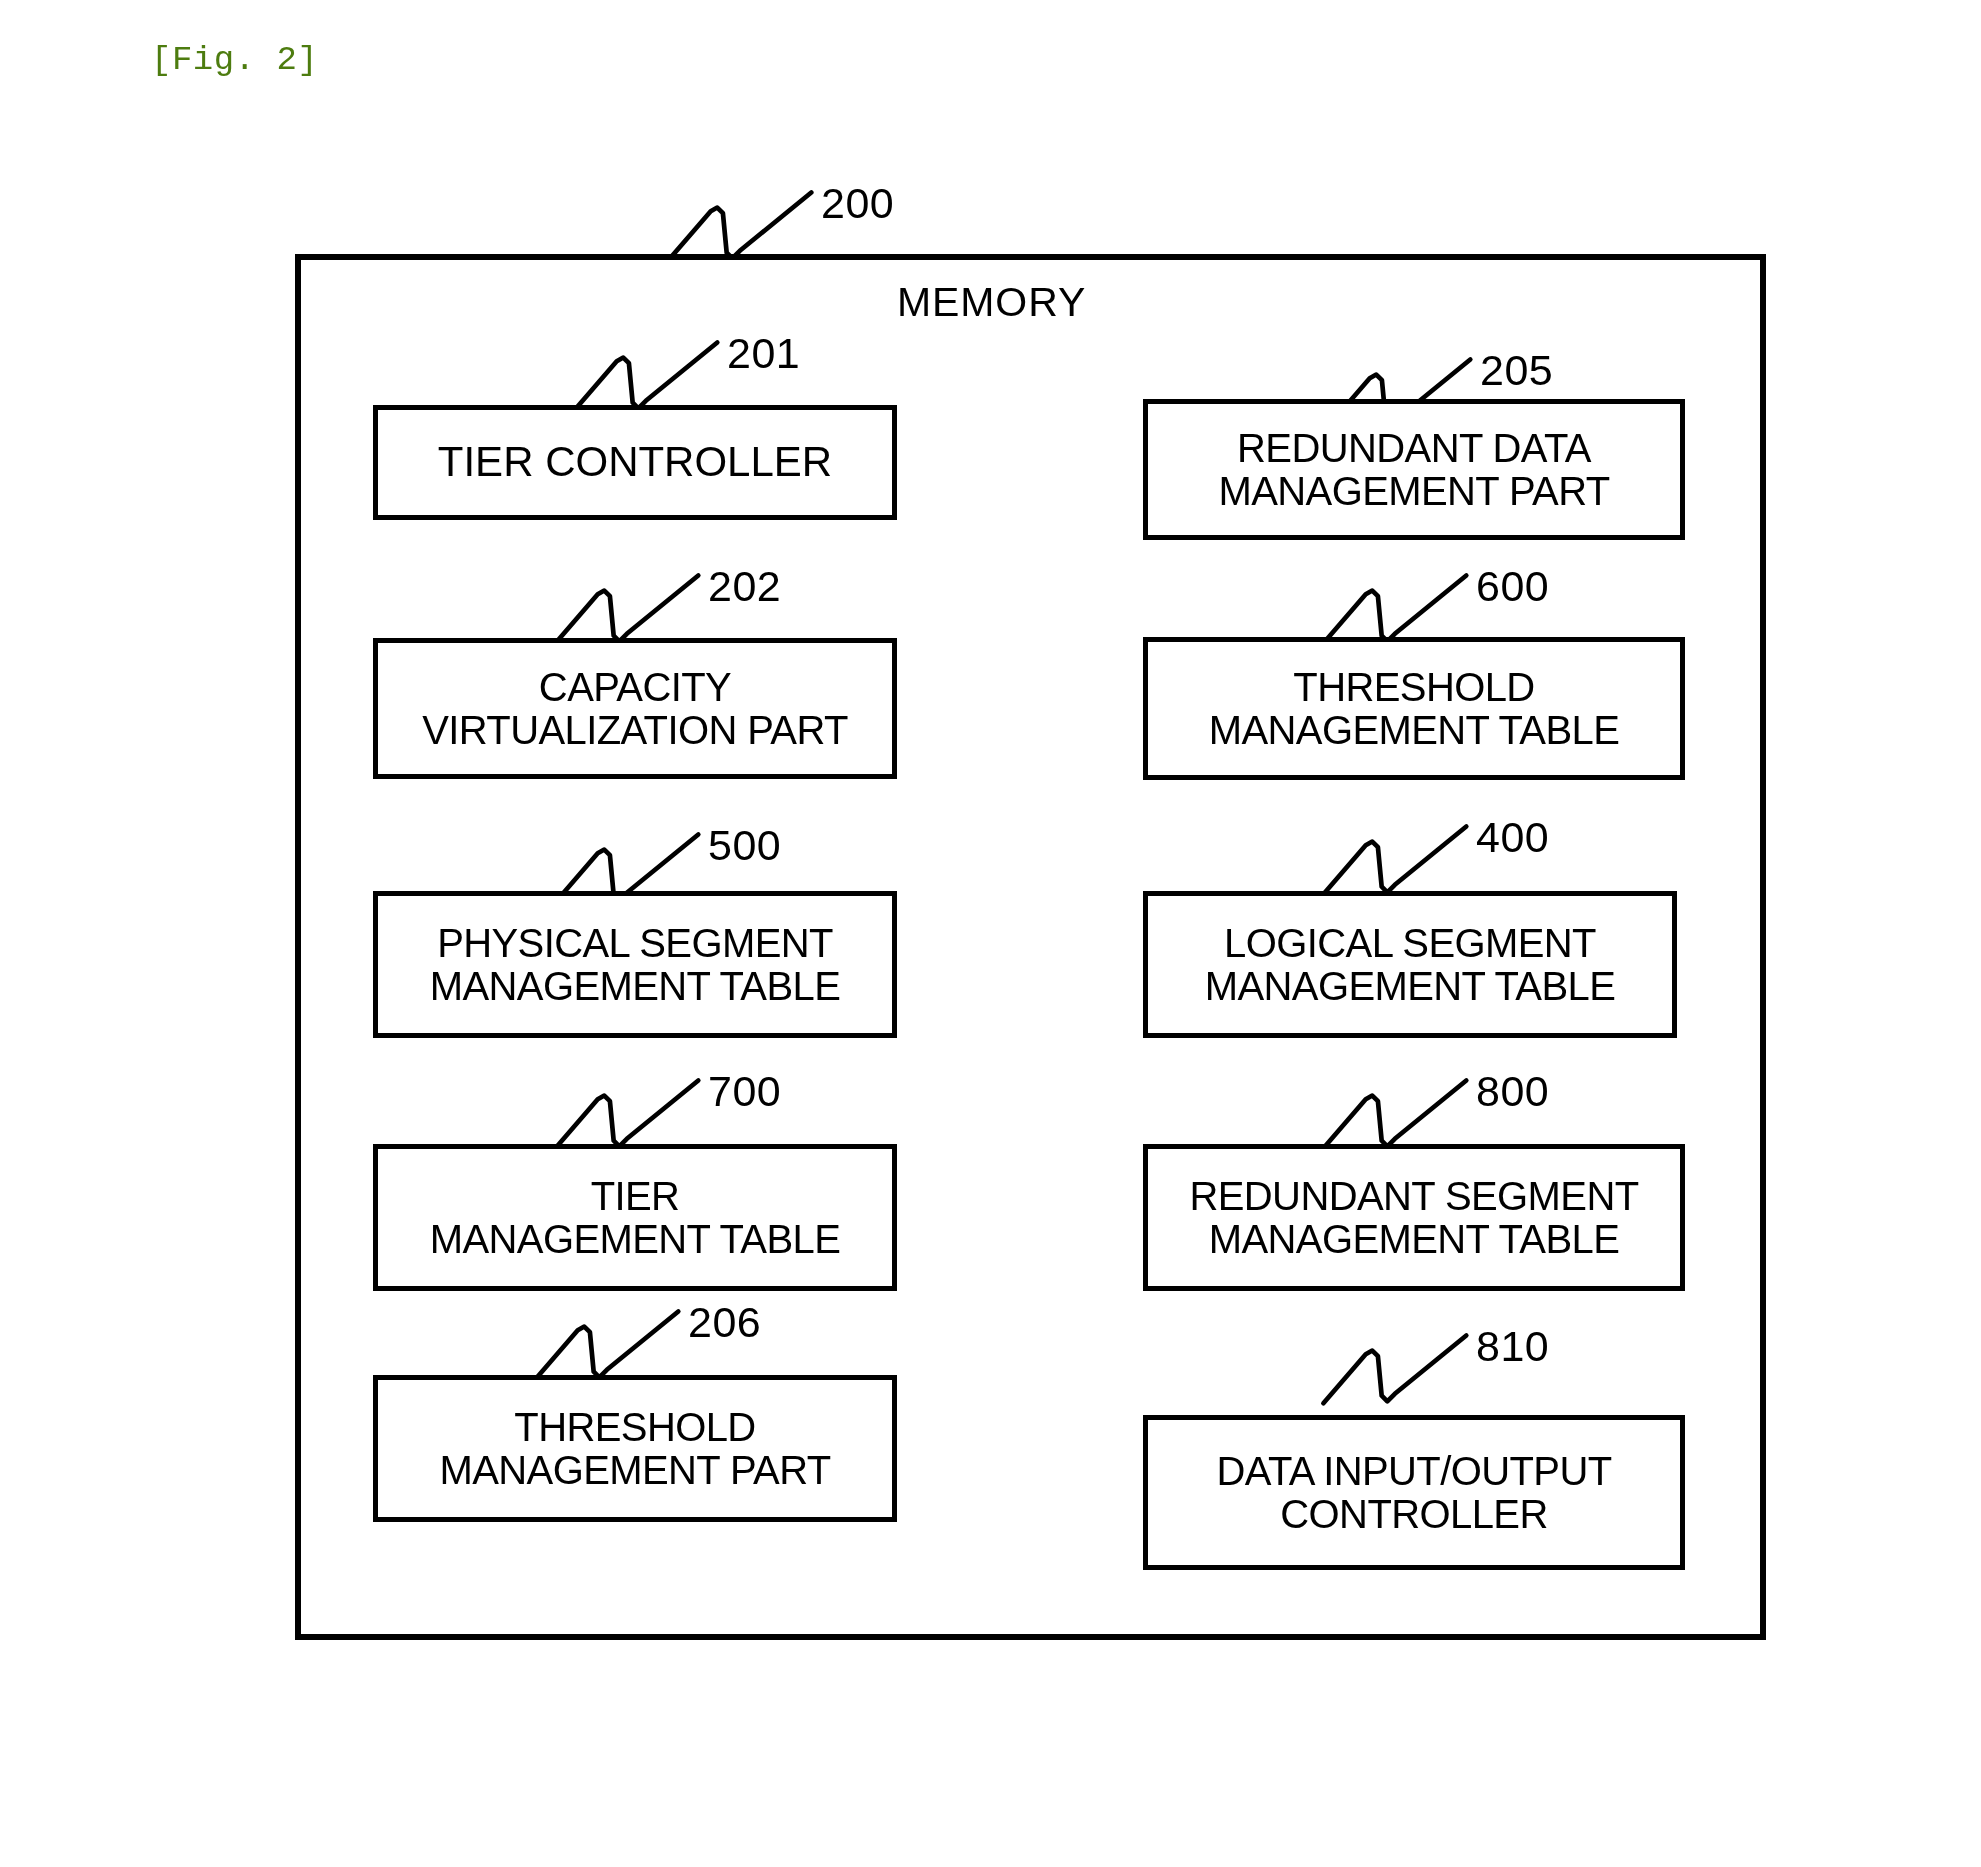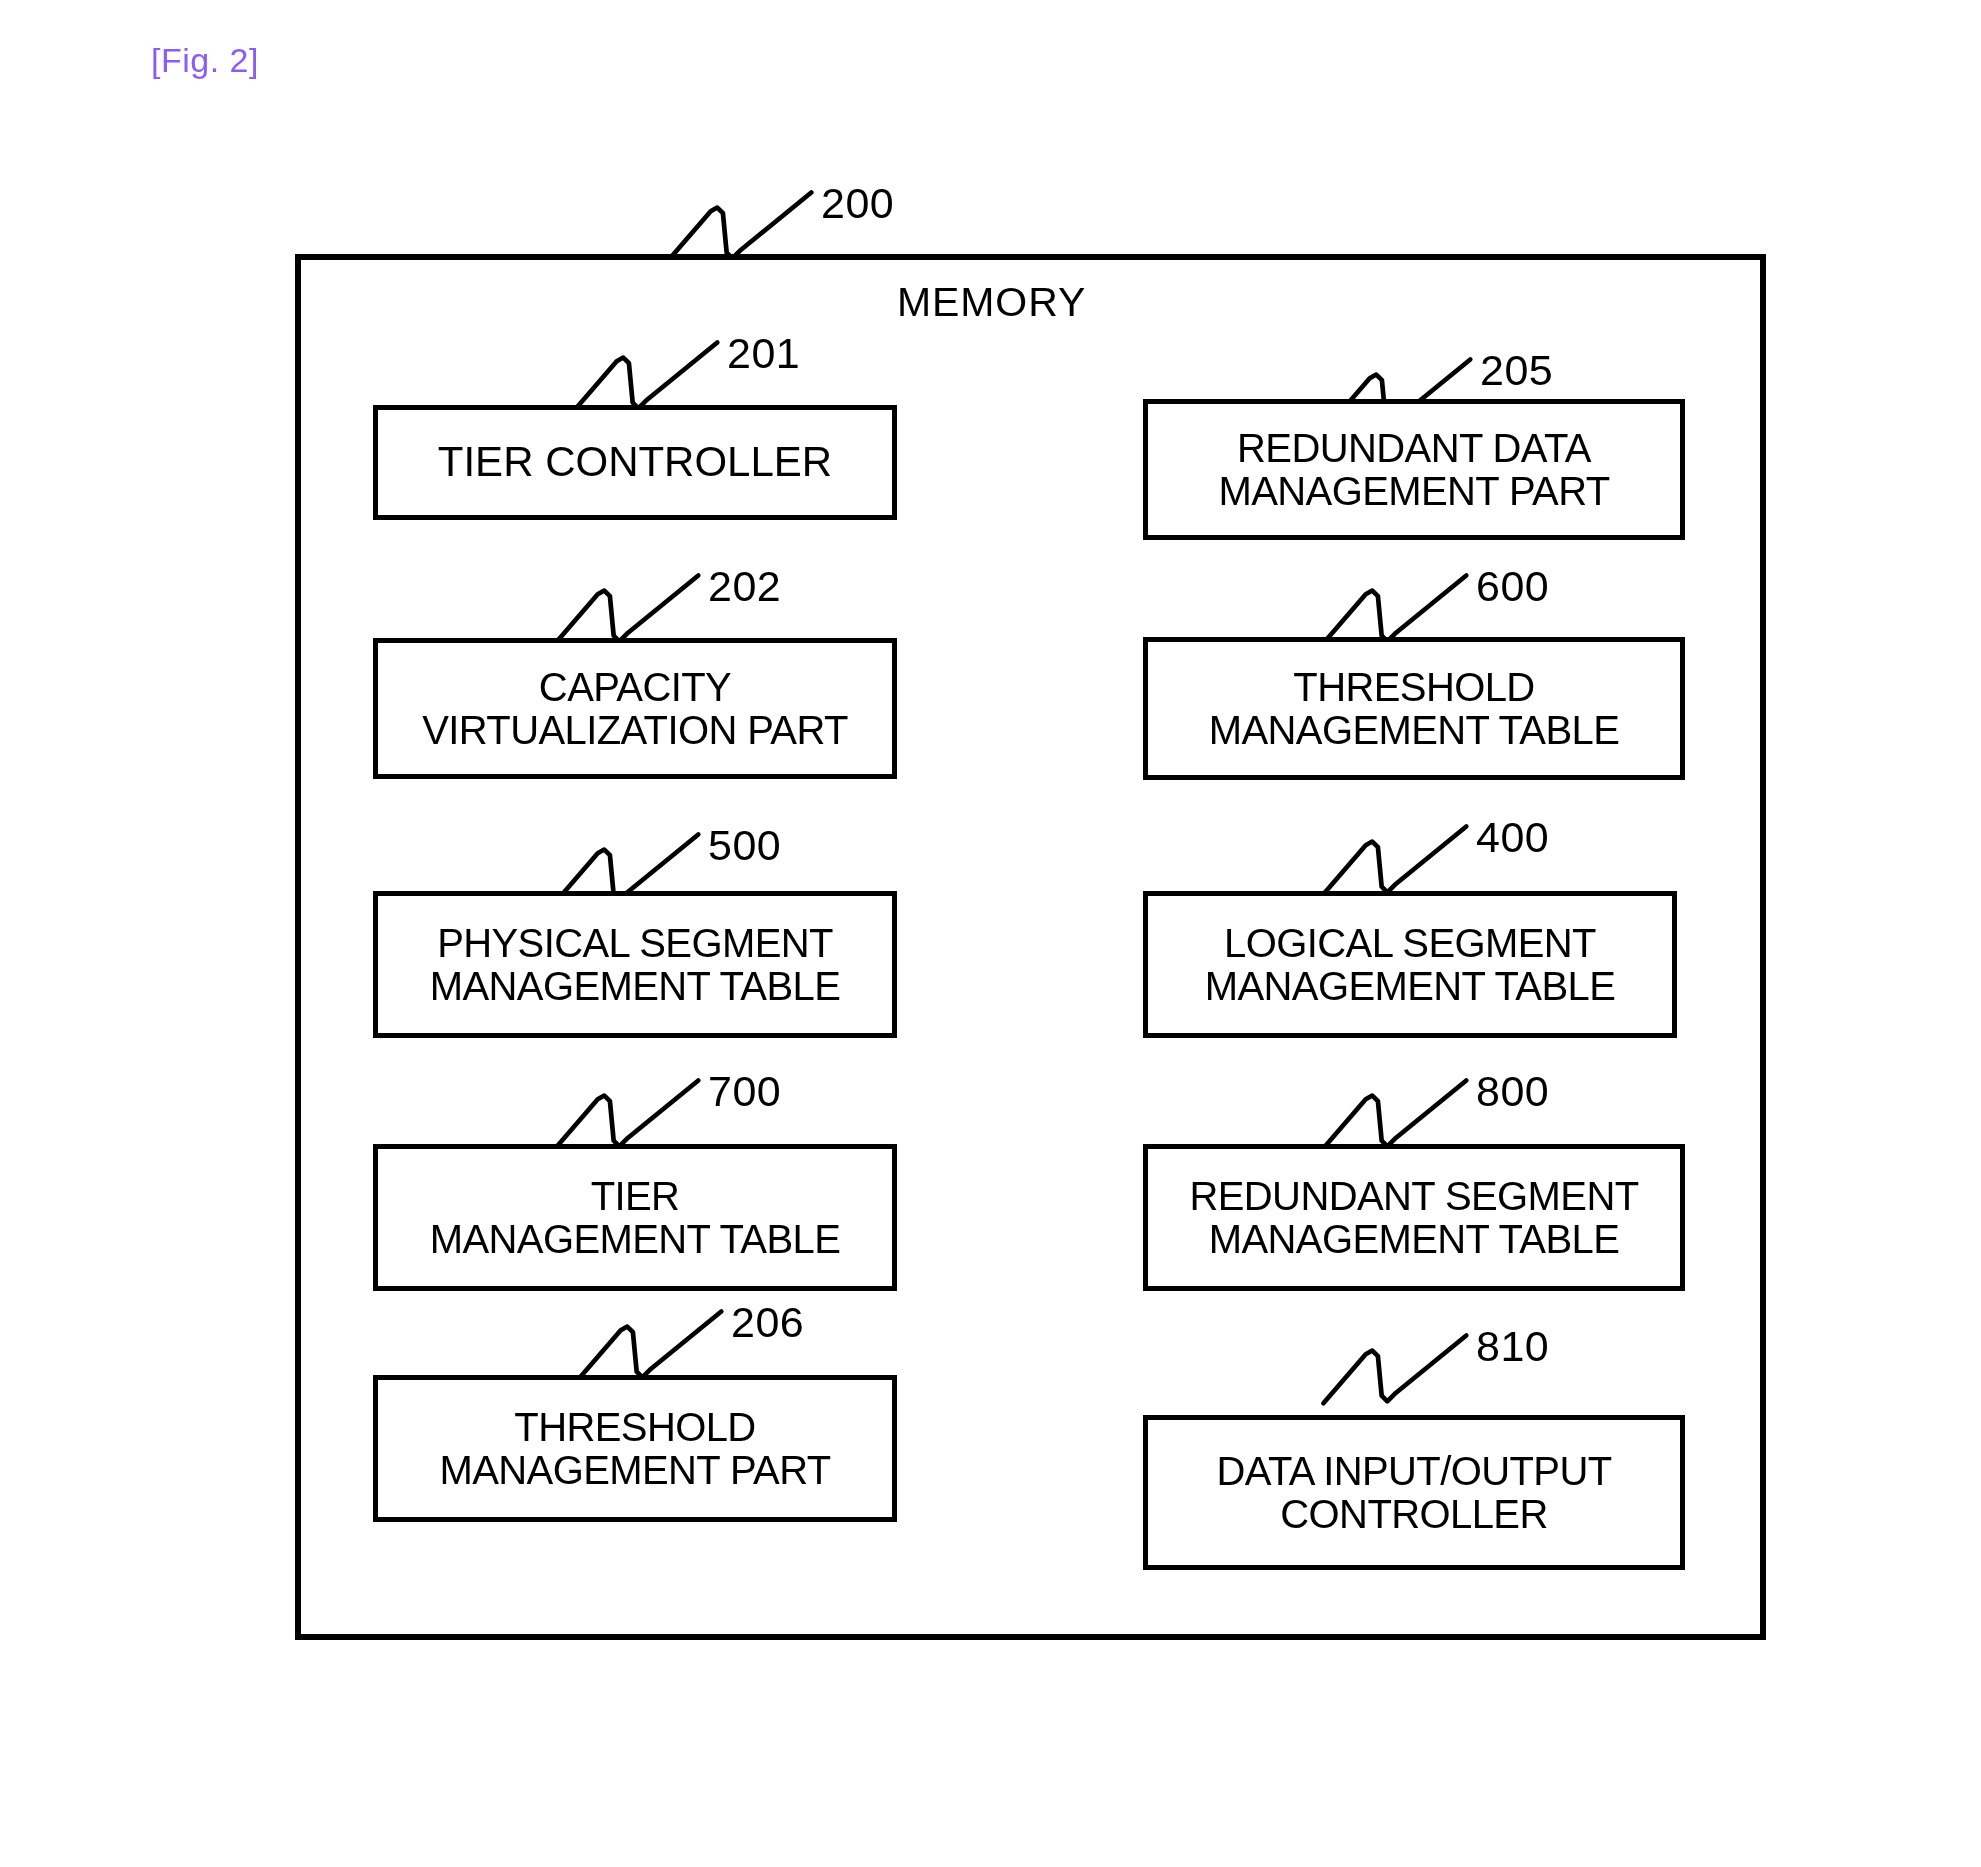--- a/index.html
+++ b/index.html
@@ -20,22 +20,23 @@
     overflow: hidden;
   }
 
   
   #fig-label {
     position: absolute;
     left: 151px;
     top: 41px;
     font-size: 34px;
     letter-spacing: 0.5px;
-    color: #8b5cf6;
-    white-space: nowrap;
+    color: #4d7c0f;
+    white-space: nowrap;
+    font-family: Liberation Mono, monospace;
   }
 
   
   #memory-frame {
     position: absolute;
     left: 295px;
     top: 254px;
     width: 1471px;
     height: 1386px;
     border: 6.6px solid #000;
@@ -152,21 +153,21 @@
     <svg width="282" height="94" viewBox="0 0 300 100">
       <path d="M 10 80 L 55 28 L 62 24 L 68 30 L 72 72 L 78 78 L 86 70 L 162 8" fill="none" stroke="#000" stroke-width="5" stroke-linecap="round" stroke-linejoin="round"></path>
     </svg>
     <span class="ref-num">700</span>
   </div>
   <div class="comp-box tight" style="left:373px; top:1144px; width:524px; height:147px;">
     <span class="comp-line">TIER</span>
     <span class="comp-line">MANAGEMENT TABLE</span>
   </div>
 
-  <div class="ref-group" style="left:569px; top:1304px;">
+  <div class="ref-group" style="left:526px; top:1304px;">
     <svg width="282" height="94" viewBox="0 0 300 100">
       <path d="M 10 80 L 55 28 L 62 24 L 68 30 L 72 72 L 78 78 L 86 70 L 162 8" fill="none" stroke="#000" stroke-width="5" stroke-linecap="round" stroke-linejoin="round"></path>
     </svg>
     <span class="ref-num">206</span>
   </div>
   <div class="comp-box tight" style="left:373px; top:1375px; width:524px; height:147px;">
     <span class="comp-line">THRESHOLD</span>
     <span class="comp-line">MANAGEMENT PART</span>
   </div>
 

